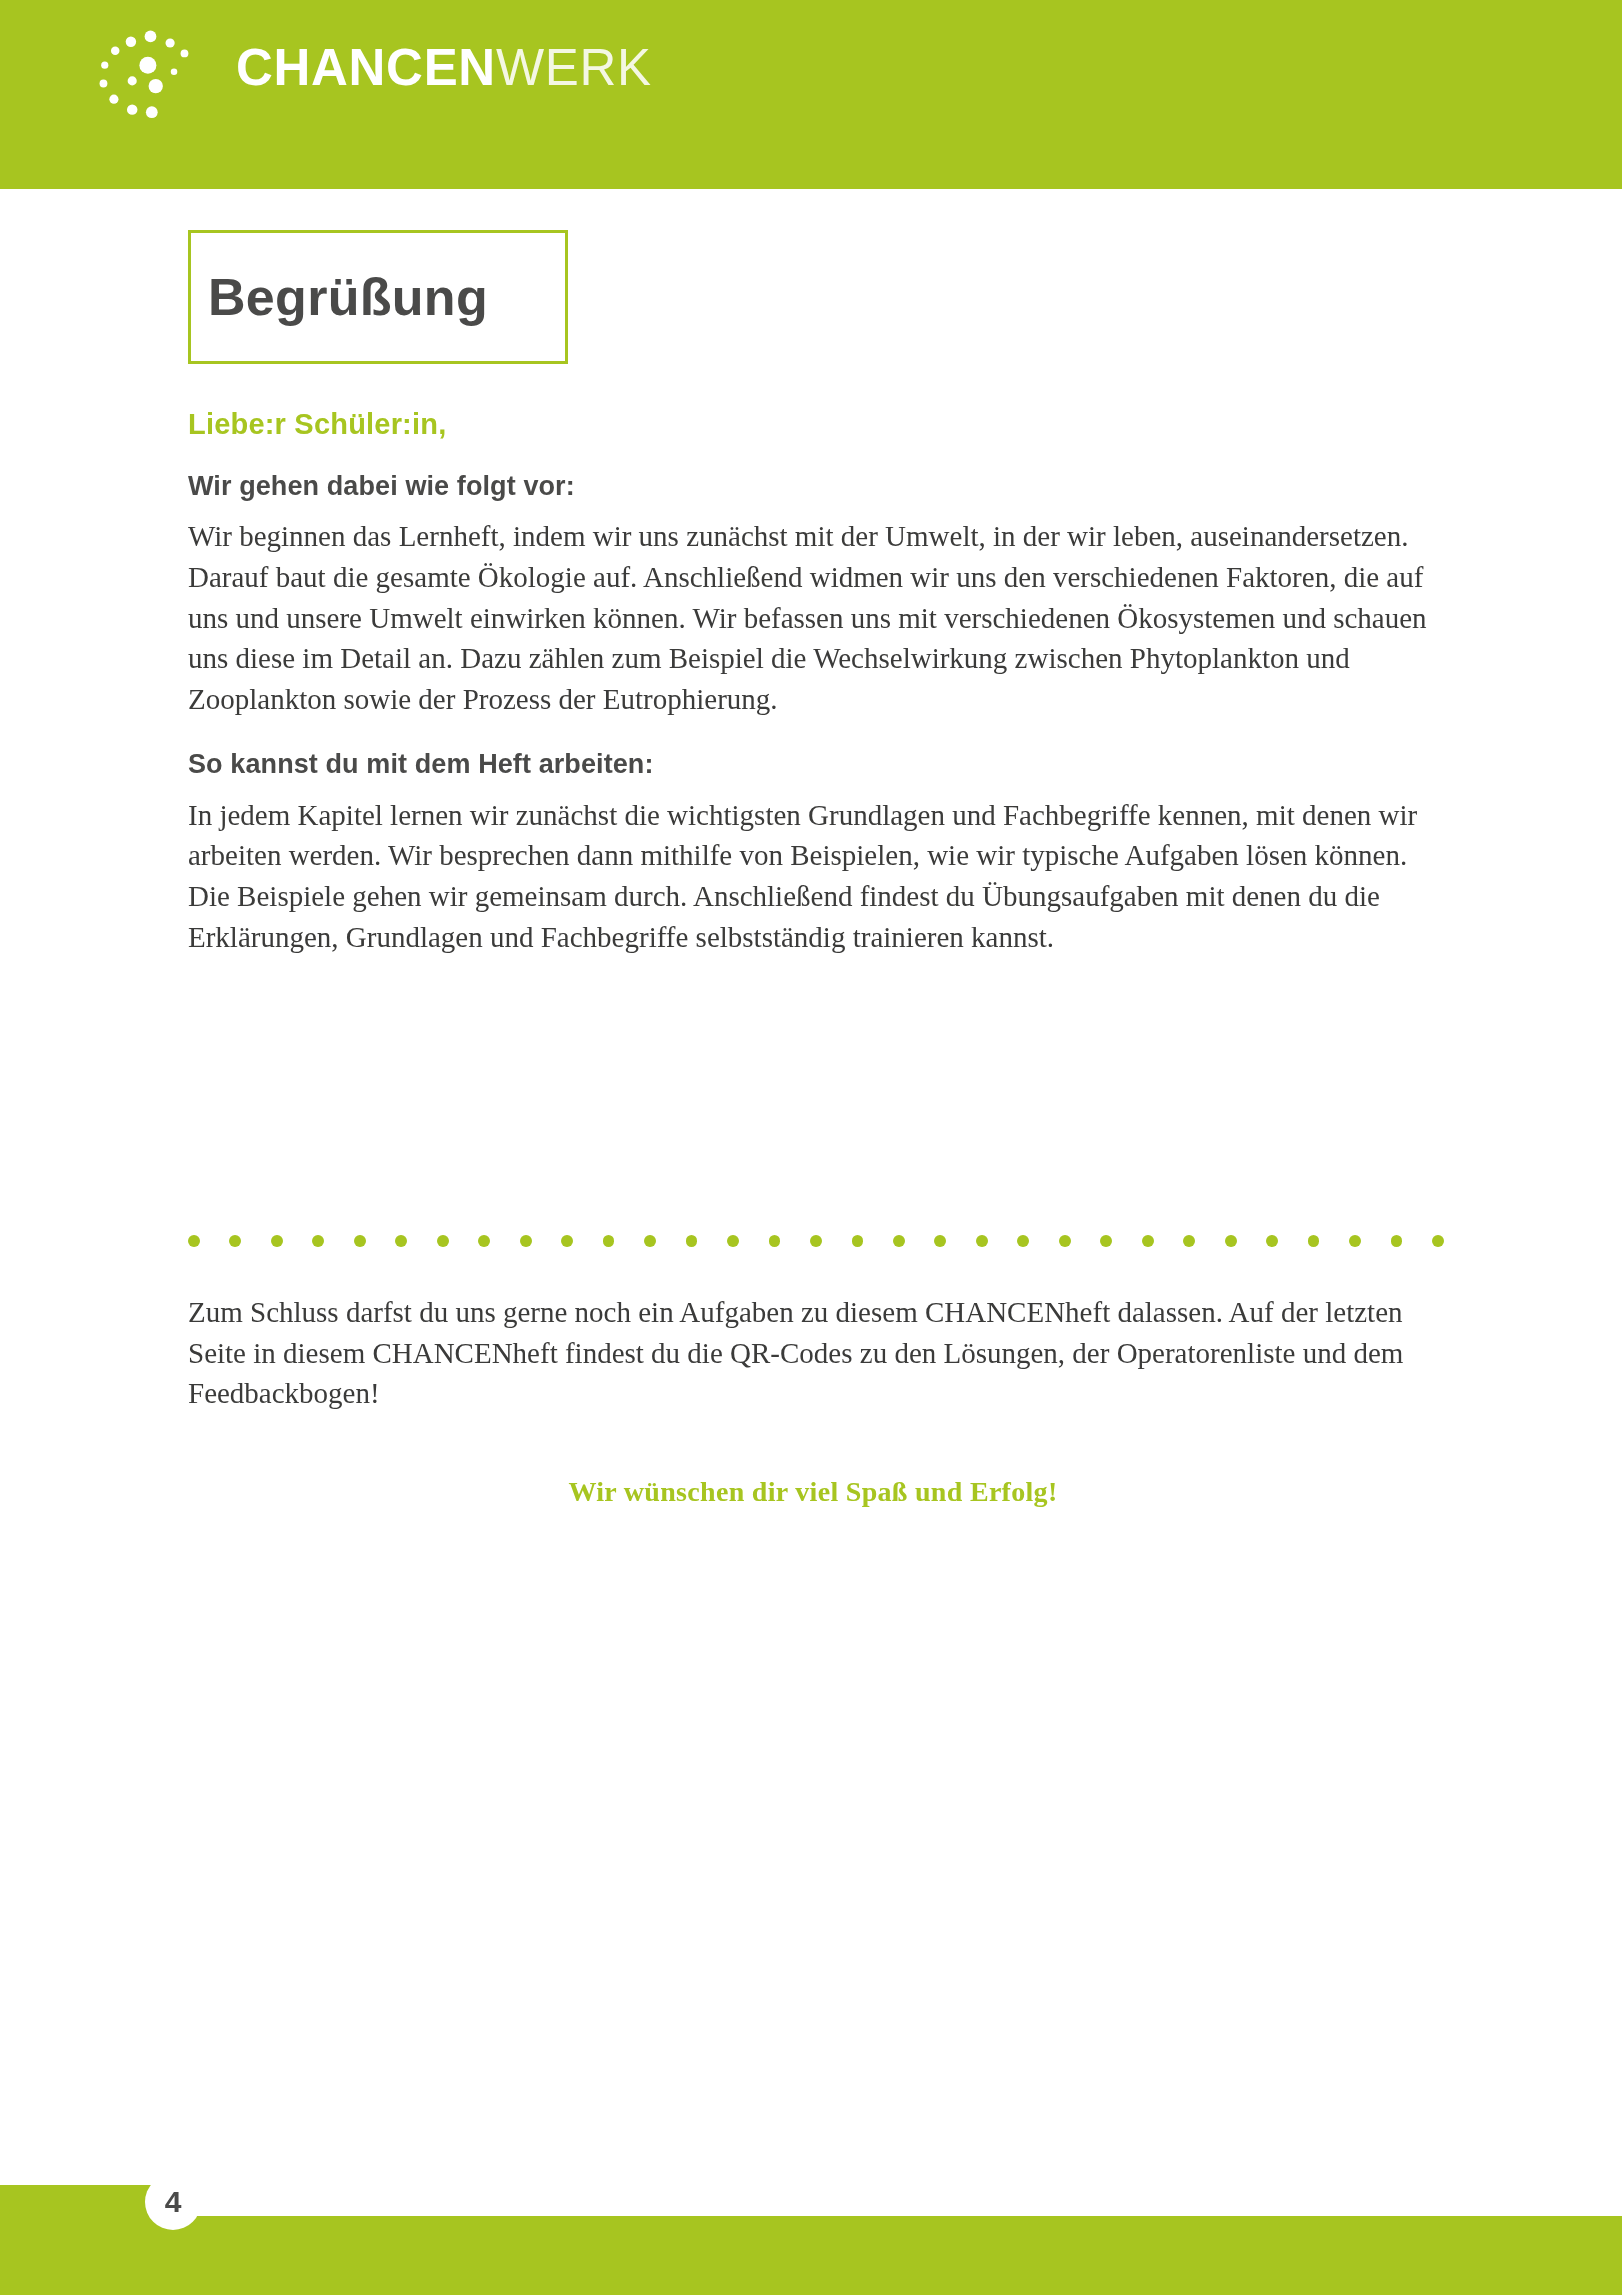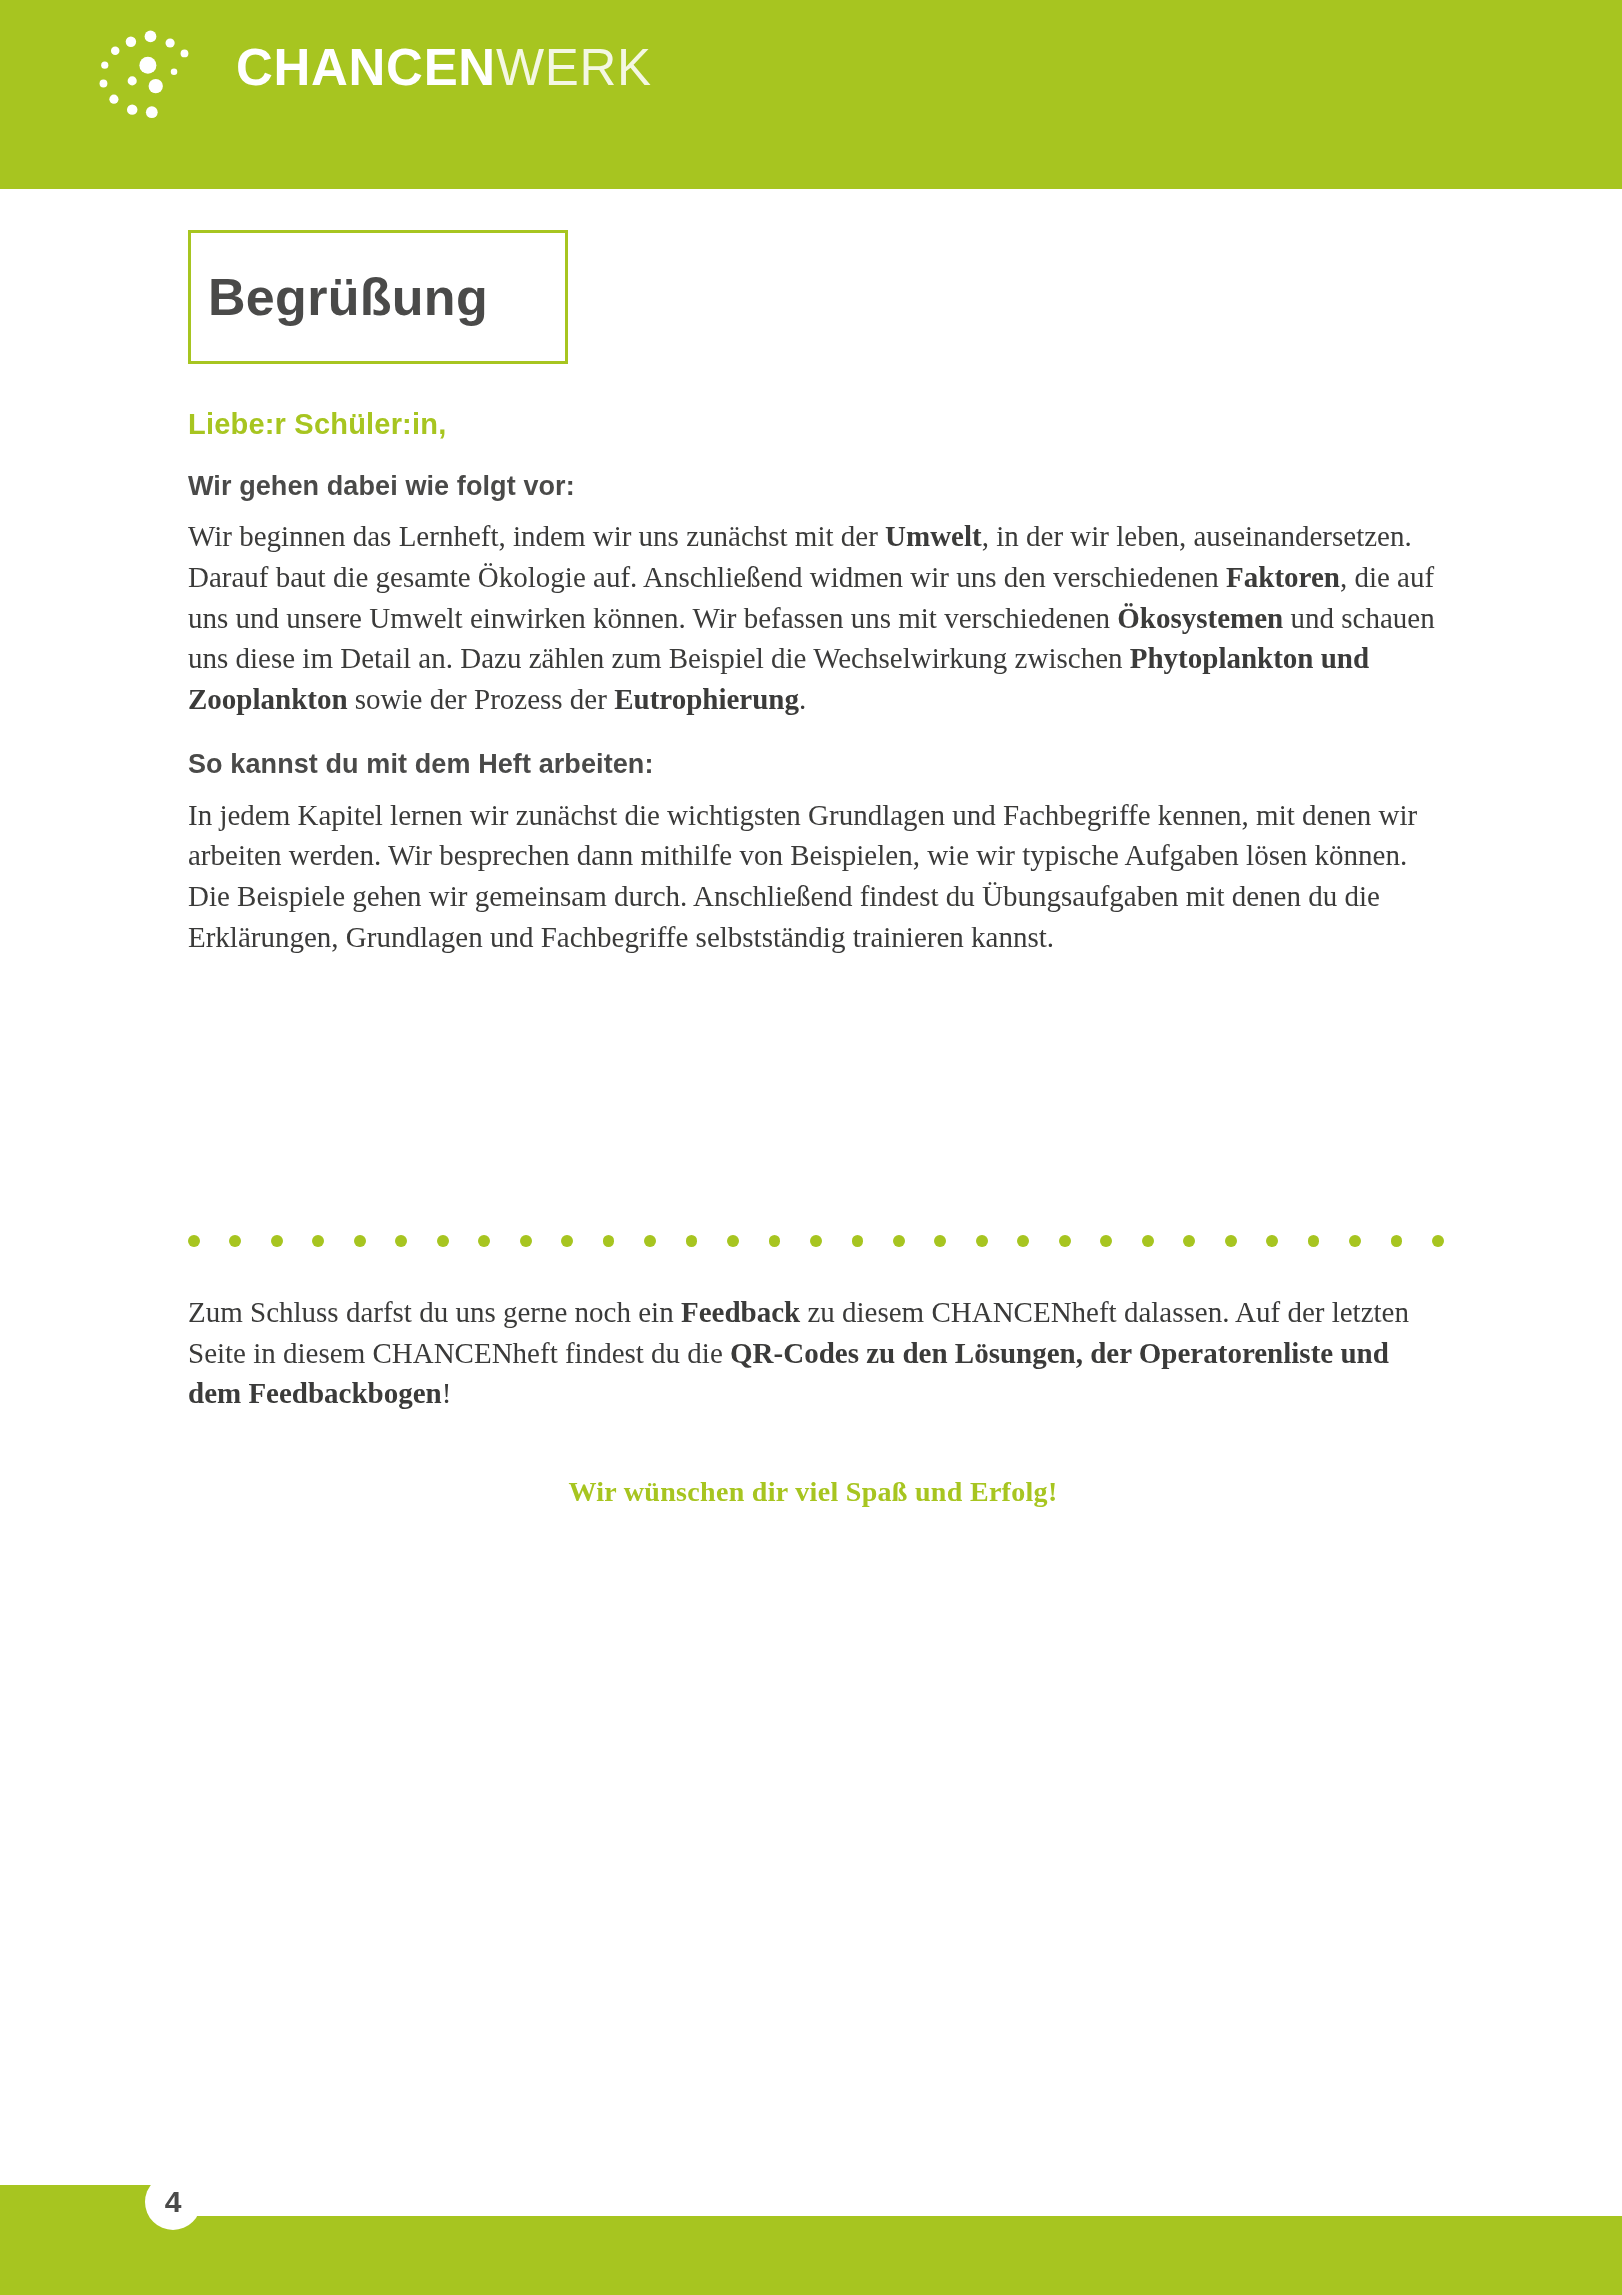--- a/index.html
+++ b/index.html
@@ -107,21 +107,21 @@
   }
 
   p.body {
     font-family: "Liberation Serif", serif;
     font-size: 29px;
     line-height: 1.40;
     color: #3b3b3a;
     margin: 0 0 3.9px 0;
     text-align: left;
   }
-  p.body b { font-weight: bold; }
+  p.body b { font-weight: normal; }
 
   
   .dot-divider {
     position: absolute;
     left: 188px;
     top: 1233px;
     width: 1256px;
     height: 15.7px;
     display: flex;
     justify-content: space-between;
@@ -259,21 +259,21 @@
     <span></span>
     <span></span>
     <span></span>
     <span></span>
     <span></span>
     <span></span>
     <span></span>
   </div>
 
 <div class="after-divider">
-  <p class="body">Zum Schluss darfst du uns gerne noch ein <b>Feedback</b> zu diesem CHANCENheft dalassen. Auf der letzten Seite in diesem CHANCENheft findest du die <b>QR-Codes zu den Lösungen, der Operatorenliste und dem Feedbackbogen</b>!</p>
+  <p class="body">Zum Schluss darfst du uns gerne noch ein <b>Aufgaben</b> zu diesem CHANCENheft dalassen. Auf der letzten Seite in diesem CHANCENheft findest du die <b>QR-Codes zu den Lösungen, der Operatorenliste und dem Feedbackbogen</b>!</p>
 </div>
 
 <div class="closing">Wir wünschen dir viel Spaß und Erfolg!</div>
 
 <div class="footer-notch"></div>
 <div class="footer-bar"></div>
 <div class="page-number">4</div>
 
 
 </body></html>

